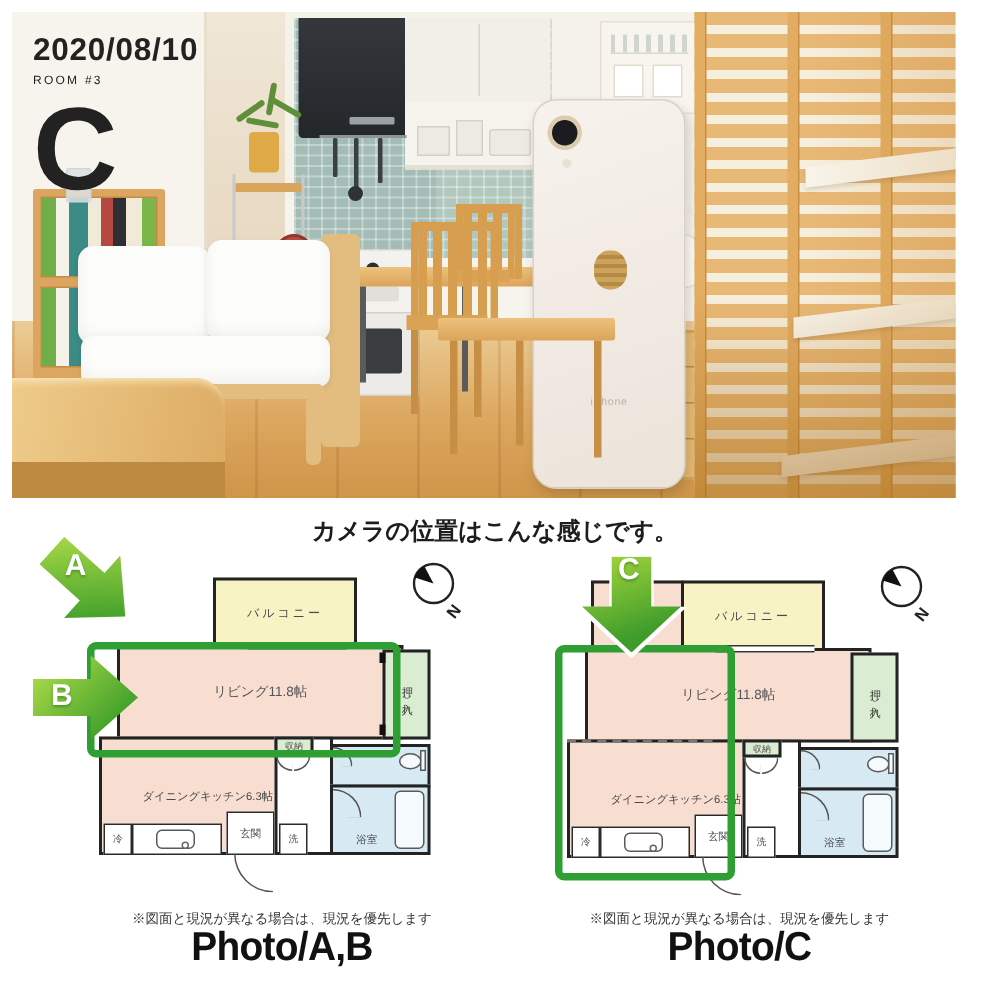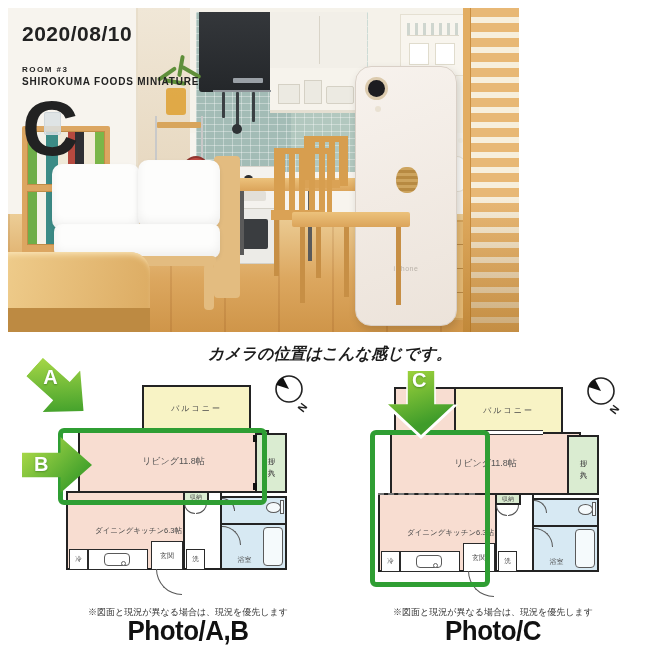--- a/index.html
+++ b/index.html
@@ -1,21 +1,21 @@
 <!DOCTYPE html>
 <html><head>
 <meta charset="utf-8">
 <style>
   html,body{margin:0;padding:0;background:#ffffff;}
   .stage{position:relative;width:660px;height:660px;background:#ffffff;overflow:hidden;
          font-family:"Liberation Sans", sans-serif;color:#222;}
   .abs{position:absolute;}
 
   
-  .photo{position:absolute;left:8px;top:8px;width:511px;height:324px;background:#f7f4ee;overflow:hidden;}
+  .photo{position:absolute;left:8px;top:8px;width:608px;height:324px;background:#f7f4ee;overflow:hidden;padding-left:21px;}
   .ph-backwall{left:130px;top:0;width:345px;height:125px;background:#f5f2ea;}
   .ph-hall{left:128px;top:0;width:52px;height:170px;background:linear-gradient(180deg,#f0e7d7,#e7d8c0);border-left:2px solid #e8decb;}
   .ph-floor{left:0;top:206px;width:645px;height:118px;
     background:linear-gradient(180deg,#eccd96,#dca75f 55%,#cf9549),
                repeating-linear-gradient(90deg, rgba(150,95,35,.14) 0 2px, rgba(0,0,0,0) 2px 54px);
     background-blend-mode:multiply;}
   .ph-leftwall{left:0;top:0;width:136px;height:252px;background:#fcfbf9;box-shadow:6px 0 10px -6px rgba(0,0,0,.12);}
   .ph-tile{left:188px;top:4px;width:172px;height:160px;background:
       linear-gradient(rgba(255,255,255,.35) 1px, rgba(0,0,0,0) 1px),
       linear-gradient(90deg, rgba(255,255,255,.35) 1px, rgba(0,0,0,0) 1px),
@@ -70,37 +70,37 @@
     background:repeating-linear-gradient(180deg,#e8b876 0 9px,#f7efdd 9px 15px);}
   .ph-screen-shade{left:0;top:0;width:100%;height:100%;
     background:linear-gradient(0deg, rgba(160,100,18,.5), rgba(0,0,0,0) 42%),
                linear-gradient(90deg, rgba(0,0,0,0) 40%, rgba(189,128,48,.22));}
   .ph-post{top:0;width:7px;height:324px;background:#e2ad62;box-shadow:1px 0 0 #c98e41;}
   .ph-shelfboard{background:#f8f4ea;height:14px;transform:skewY(-7deg);box-shadow:0 2px 3px rgba(0,0,0,.12);}
 
   
   .hdr{left:14px;top:14px;}
   .hdr-date{font-size:21px;font-weight:800;letter-spacing:.5px;}
-  .hdr-room{font-size:8px;font-weight:700;letter-spacing:1.5px;margin-top:19px;}
+  .hdr-room{font-size:8px;font-weight:400;letter-spacing:1.5px;margin-top:3px;}
   .hdr-brand{font-size:10px;font-weight:700;letter-spacing:.8px;margin-top:2px;}
   .hdr-letter{font-size:78px;font-weight:900;line-height:.85;margin-top:8px;letter-spacing:-2px;}
 
   
-  .caption{left:115px;top:344px;width:430px;text-align:center;font-size:16px;font-weight:700;color:#1d1d1d;font-style:italic;}
+  .caption{left:115px;top:344px;width:430px;text-align:center;font-size:16px;font-weight:700;color:#1d1d1d;}
 
   
   .plan{position:absolute;width:221px;height:185px;}
   .plan-a{left:66px;top:385px;}
   .plan-c{left:378px;top:387px;}
   .room{position:absolute;border:2px solid #232323;box-sizing:border-box;display:flex;align-items:center;justify-content:center;}
   .room-label{font-size:8px;color:#4a4a4a;white-space:nowrap;}
   .bg-pink{background:#f8ddd1;} .bg-yellow{background:#f8f3c5;} .bg-green{background:#daecd1;}
   .bg-blue{background:#d7e9f3;} .bg-white{background:#ffffff;}
   .r-west{left:16px;top:0;width:62px;height:47px;}
-  .r-balc{left:76px;top:0;width:109px;height:47px;}
+  .r-balc{left:76px;top:0;width:96px;height:47px;}
   .r-balc .room-label{letter-spacing:2px;}
   .r-living{left:12px;top:45px;width:191px;height:63px;}
   .r-living .room-label{font-size:9px;color:#555;}
   .r-closet{left:189px;top:48px;width:32px;height:60px;}
   .r-closet .room-label{writing-mode:vertical-rl;font-size:7.5px;letter-spacing:1px;}
   .r-dining{left:0;top:106px;width:145px;height:79px;}
   .r-dining .room-label{font-size:7.5px;}
   .r-hall{left:117px;top:106px;width:39px;height:79px;}
   .r-storage{left:117px;top:106px;width:26px;height:12px;}
   .r-storage .room-label{font-size:6px;}
@@ -255,21 +255,20 @@
       <div class="abs ph-shelfboard" style="left:74px;top:96px;width:116px;"></div>
       <div class="abs ph-shelfboard" style="left:66px;top:196px;width:124px;"></div>
       <div class="abs ph-shelfboard" style="left:58px;top:288px;width:132px;"></div>
       <div class="abs ph-screen-shade"></div>
     </div>
     <div class="abs ph-leftwall" style="width:0;"></div>
 
     <div class="abs hdr">
       <div class="hdr-date">2020/08/10</div>
       <div class="hdr-room">ROOM #3</div>
-      <div class="hdr-brand">SHIROKUMA FOODS MINIATURE</div>
       <div class="hdr-letter">C</div>
     </div>
   </div>
 
   <div class="abs caption">カメラの位置はこんな感じです。</div>
 
   <div class="plan plan-a">
     <div class="room r-balc bg-yellow">
       <span class="room-label">バルコニー</span>
     </div>

